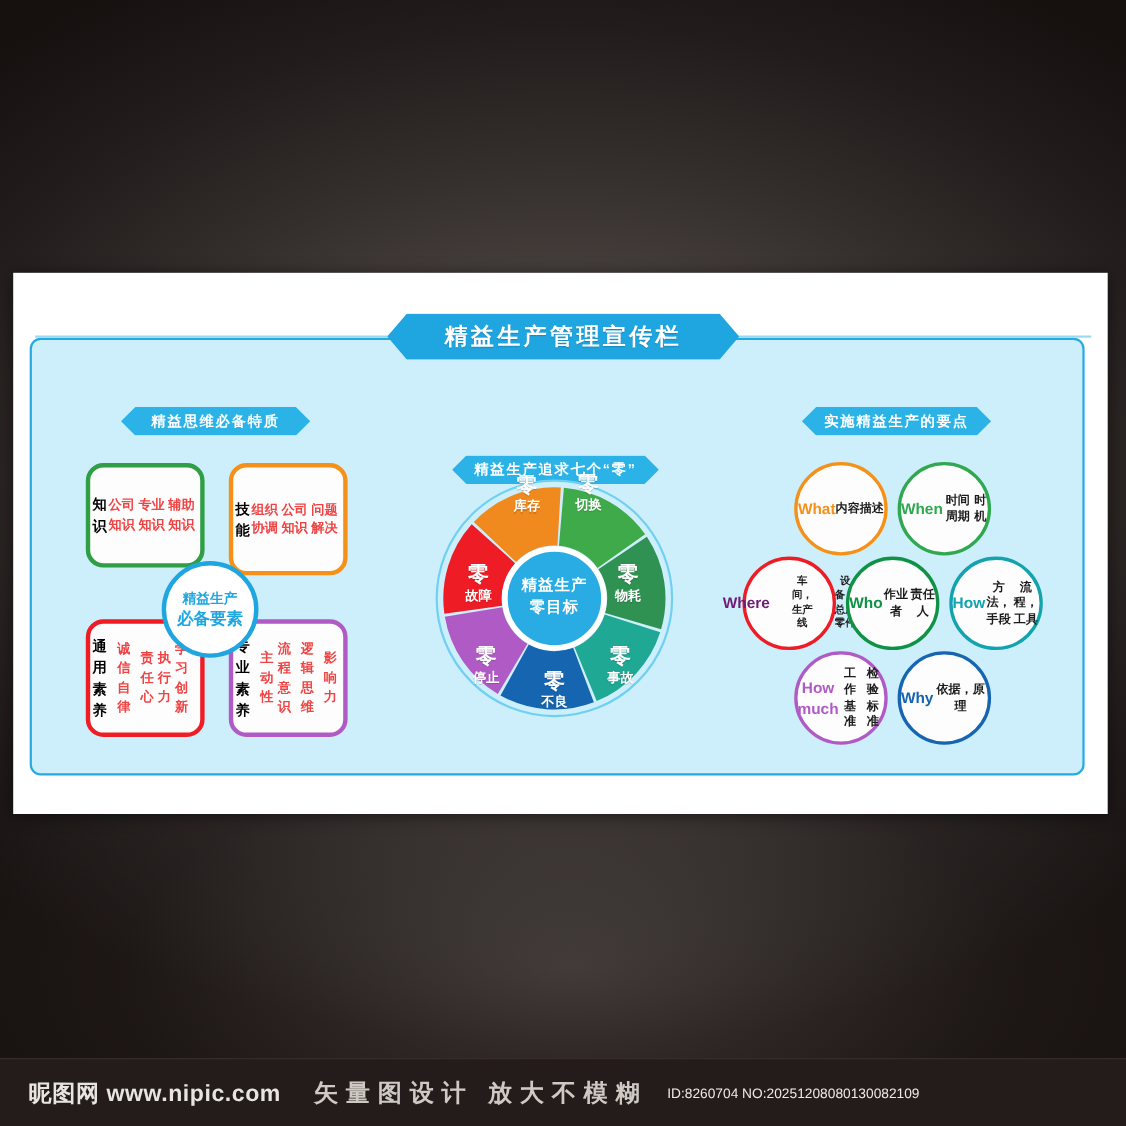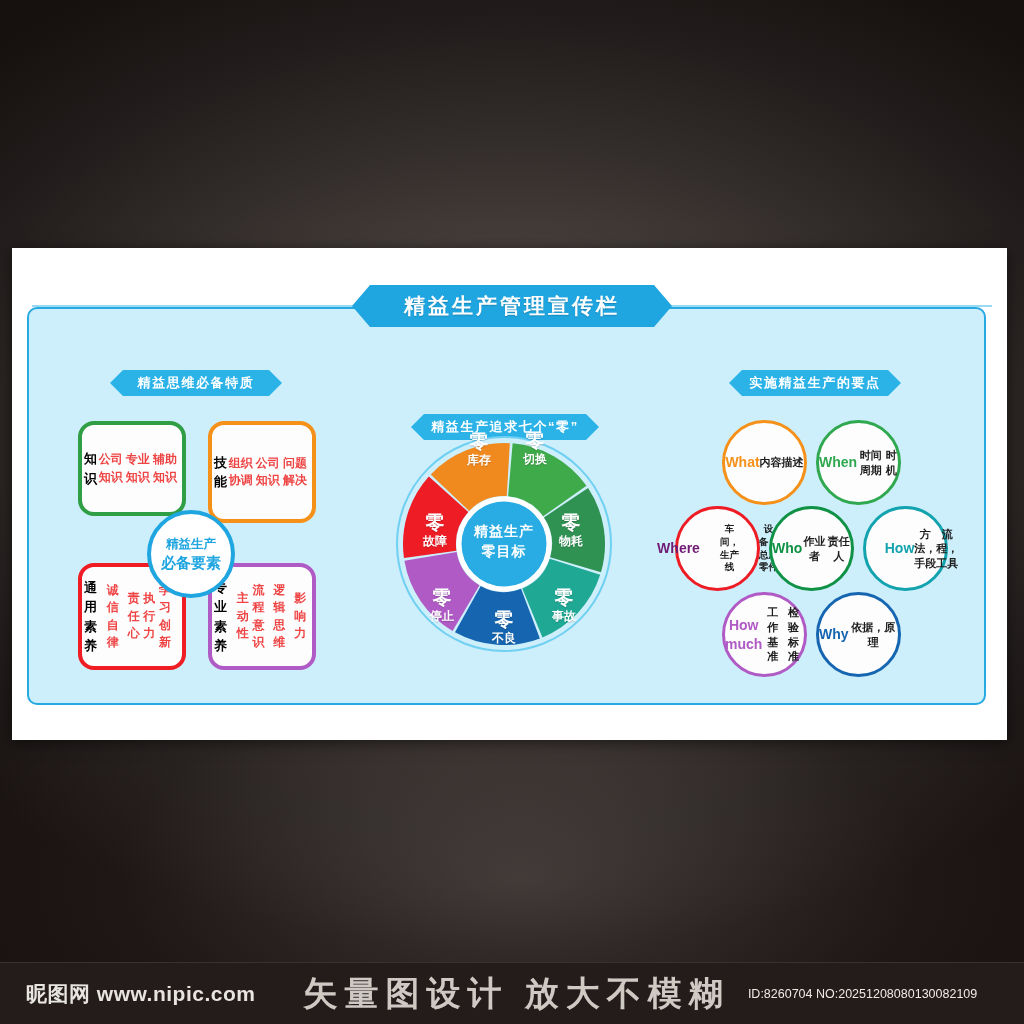--- a/index.html
+++ b/index.html
@@ -125,21 +125,21 @@
     position:absolute;left:0;top:962px;width:1024px;height:62px;
     background:#231c1a;
     border-top:1px solid #3a312e;
     display:flex;align-items:center;
   }
   .fsite{
     margin-left:26px;color:#e8e4e0;font-size:21px;font-weight:bold;
     white-space:nowrap;letter-spacing:.5px;
   }
   .fslogan{
-    margin-left:48px;color:#cfc9c4;font-size:34px;font-weight:bold;
+    margin-left:30px;color:#cfc9c4;font-size:22px;font-weight:bold;
     letter-spacing:7px;white-space:nowrap;
   }
   .fid{
     margin-left:18px;color:#efeae6;font-size:12.5px;white-space:nowrap;
   }
 </style>
 </head>
 <body>
 
 <div id="stage">
@@ -272,21 +272,21 @@
     <div class="cn sm">设备，总成零件</div>
   </div>
 
   <div class="wc" style="left:769px;top:506px;width:85px;height:85px;border-color:#0f9246;">
     <div class="en" style="color:#0f9246;">Who</div>
     <div class="cn">作业者</div>
     <div class="cn">责任人</div>
   </div>
 
   <div class="wc" style="left:863px;top:506px;width:85px;height:85px;border-color:#12a3ae;">
-    <div class="en" style="color:#12a3ae;padding-left:32px;">How</div>
+    <div class="en" style="color:#12a3ae;">How</div>
     <div class="cn">方法，手段</div>
     <div class="cn">流程，工具</div>
   </div>
 
   <div class="wc" style="left:722px;top:592px;width:85px;height:85px;border-color:#b05bc5;">
     <div class="en" style="color:#b05bc5;">How much</div>
     <div class="cn">工作基准</div>
     <div class="cn">检验标准</div>
   </div>
 

